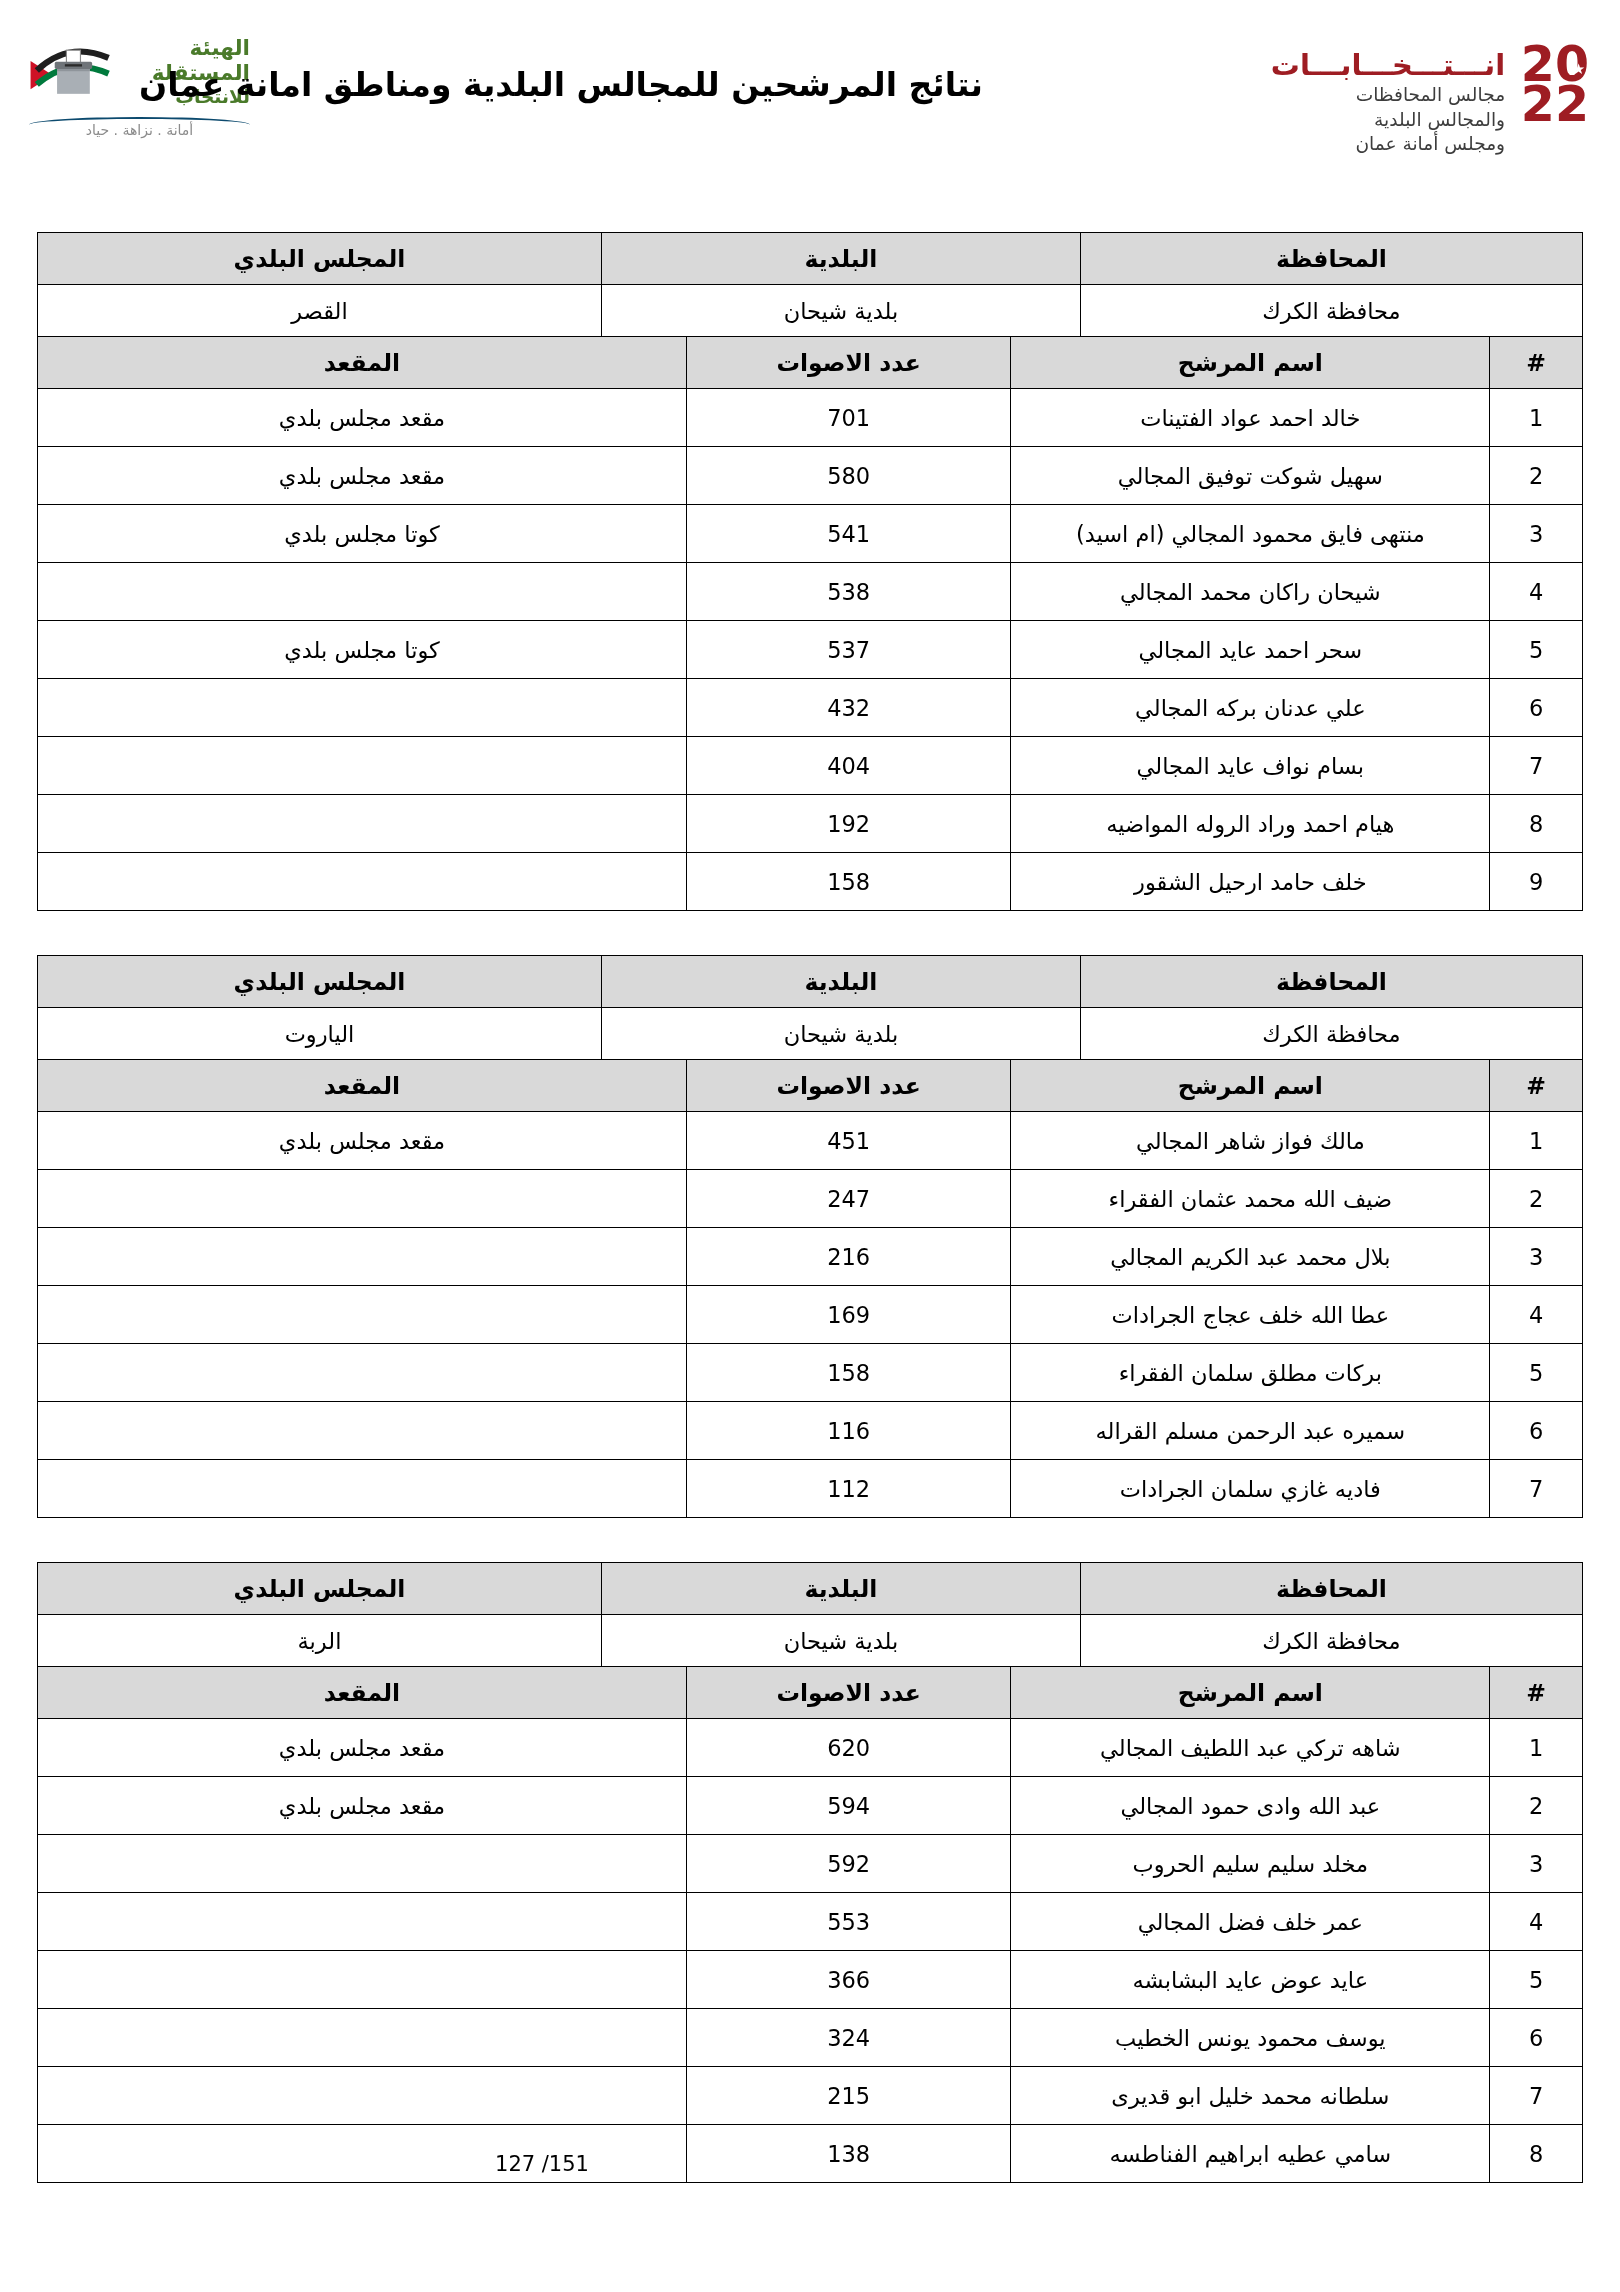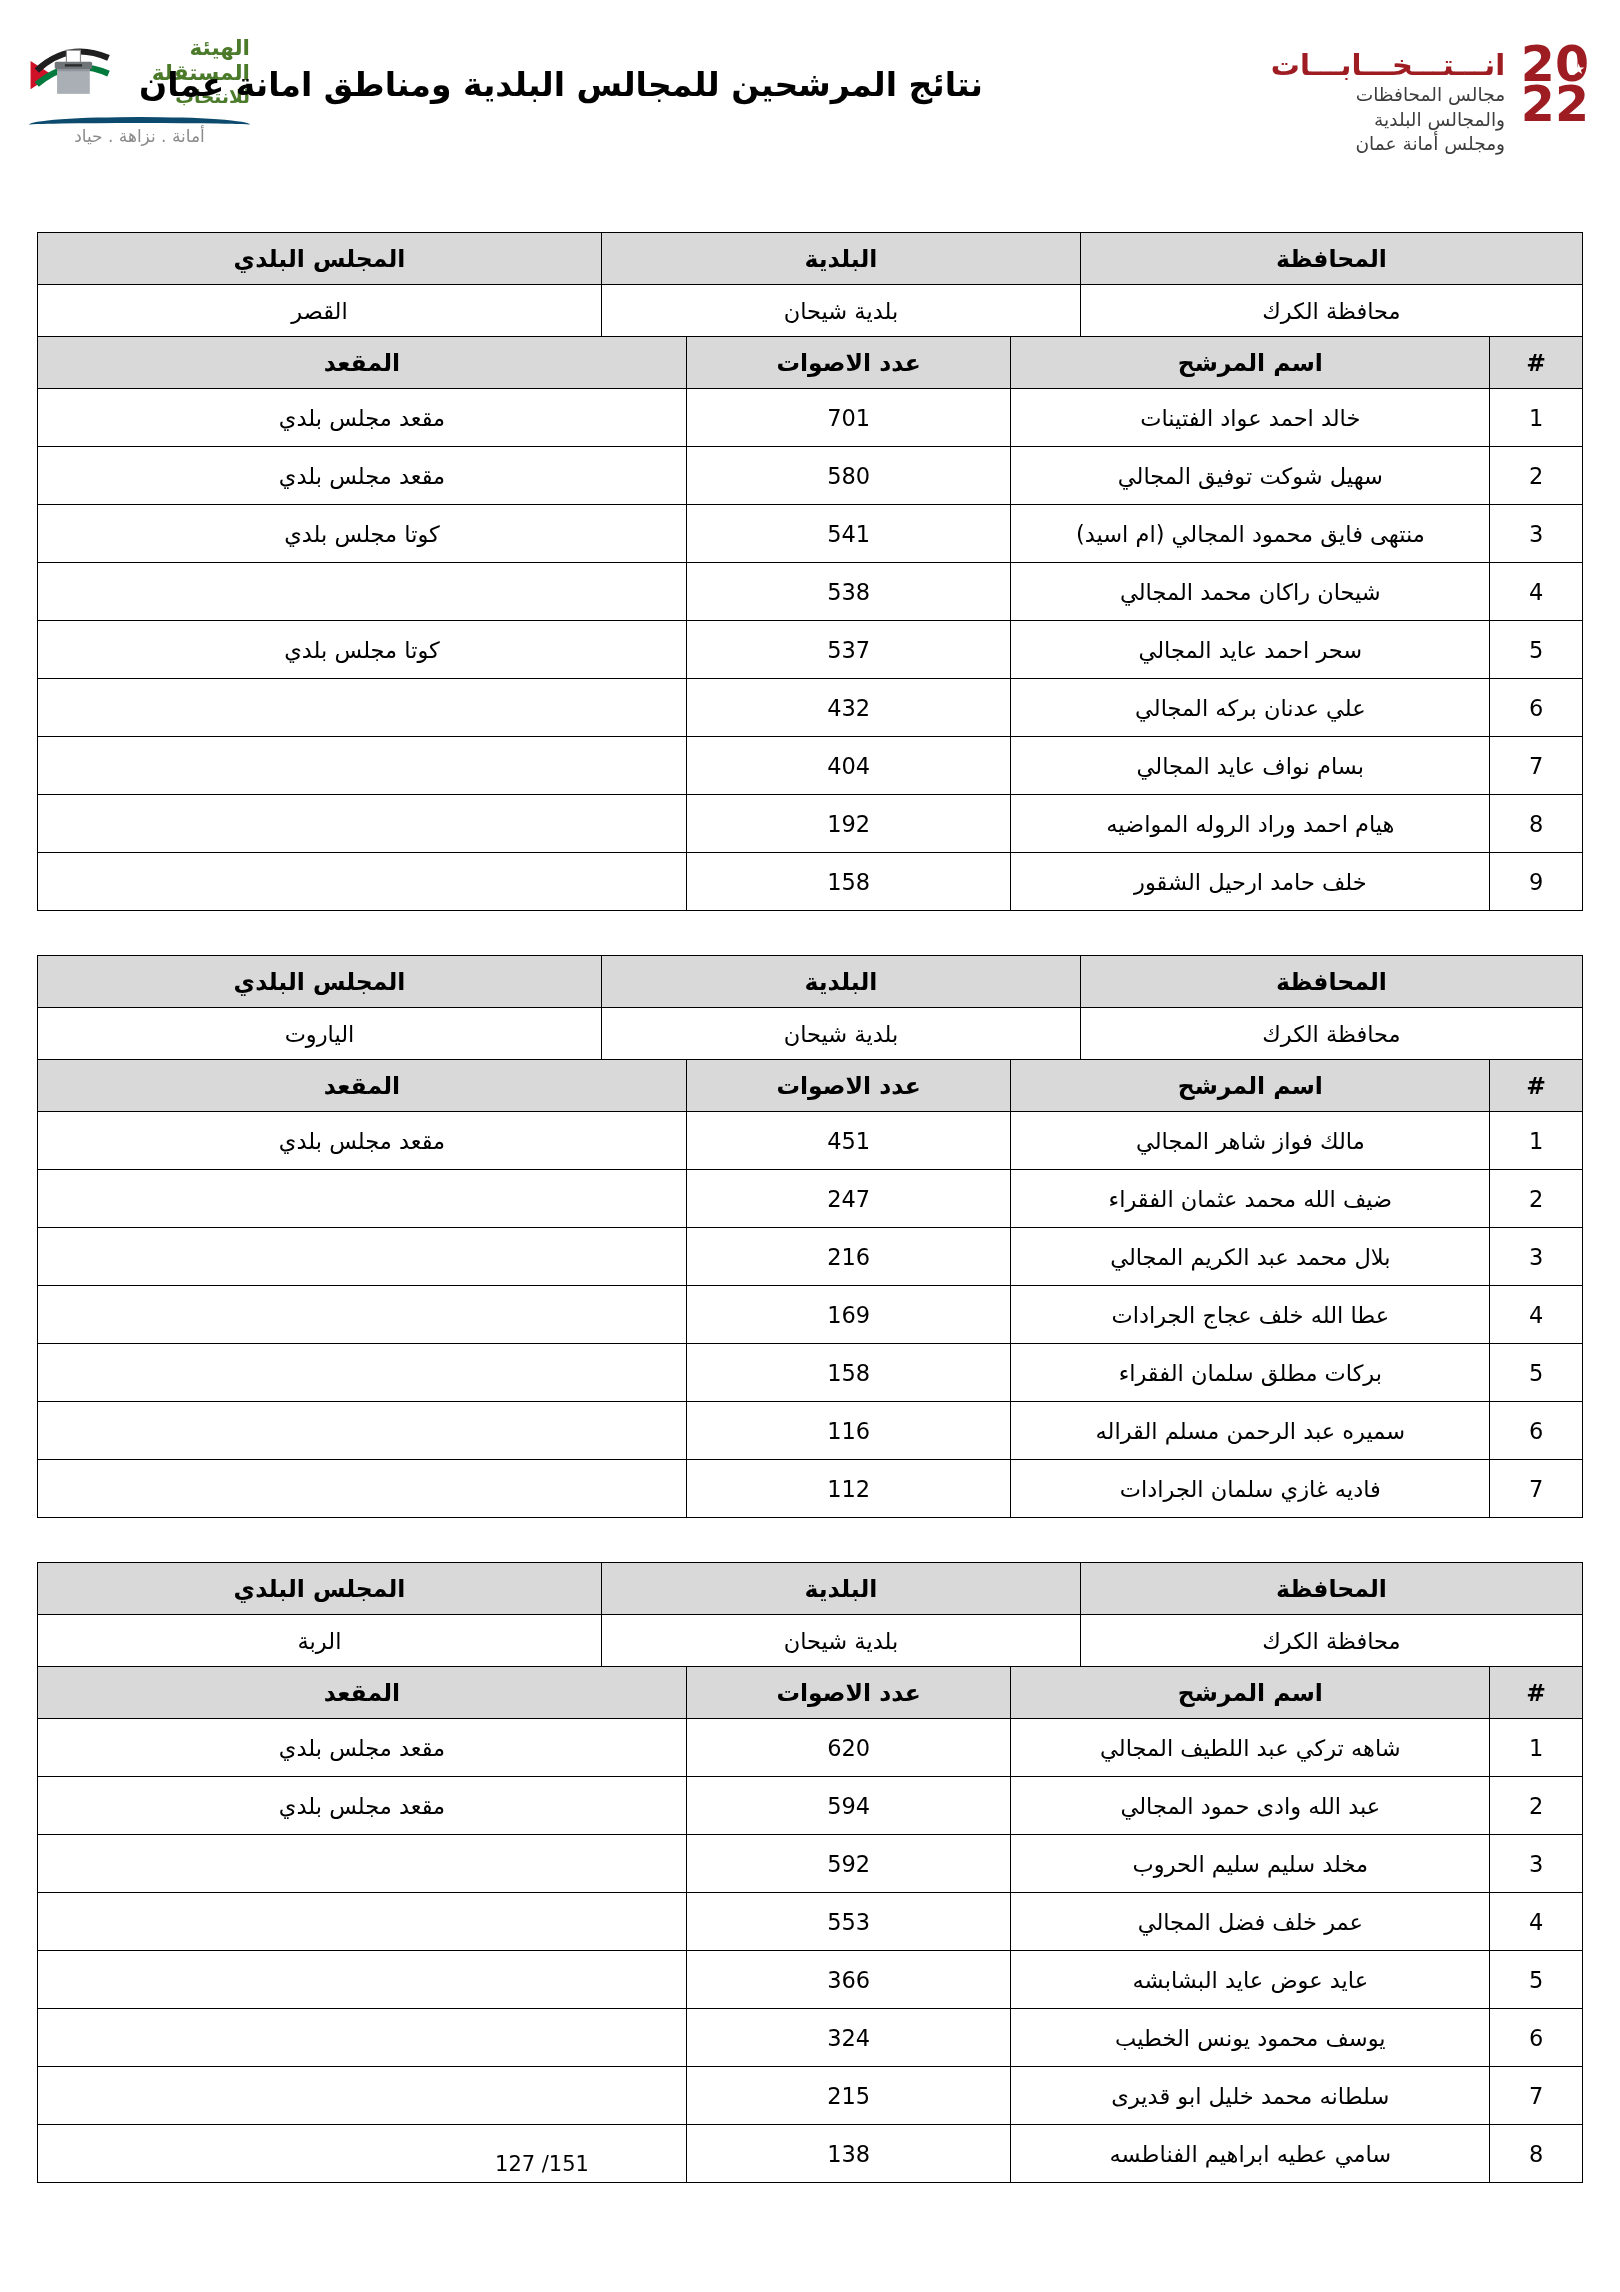--- a/index.html
+++ b/index.html
@@ -7,21 +7,21 @@
   .page { width: 1620px; height: 2293px; position: relative; background: #fff; margin: 0 auto; overflow: hidden; }
 
   
   .header { position: relative; height: 232px; }
 
   .iec-logo { position: absolute; left: 29px; top: 33px; width: 221px; }
   .iec-top { display: flex; align-items: center; gap: 7.8px; }
   .iec-name { text-align: right; direction: rtl; color: var(--iec-green, #4a7a2a); font-weight: bold; line-height: 1.15; }
   .iec-name .l1 { font-size: 21.6px; }
   .iec-name .l2 { font-size: 18.6px; }
-  .iec-tagline { margin-top: 5.9px; text-align: center; font-size: 17px; color: #8b8b8b; letter-spacing: 1px; direction: rtl; border-top: 6px solid #0c4a6e; border-radius: 50%/7.8px; padding-top: 2.9px; }
+  .iec-tagline { margin-top: 5.9px; text-align: center; font-size: 14px; color: #8b8b8b; letter-spacing: 1px; direction: rtl; border-top: 2px solid #0c4a6e; border-radius: 50%/7.8px; padding-top: 2.9px; }
 
   .title { position: absolute; top: 65px; left: 561px; transform: translateX(-50%); font-size: 33px; font-weight: bold; white-space: nowrap; direction: rtl; }
 
   .elections-logo { position: absolute; top: 45px; right: 31px; display: flex; align-items: flex-start; gap: 15.7px; direction: ltr; }
   .el-text { text-align: right; direction: rtl; padding-top: 2px; }
   .el-line1 { color: var(--accent, #9e1d23); font-weight: bold; font-size: 29px; letter-spacing: 1px; line-height: 1.25; }
   .el-line { color: #3d3d3d; font-weight: normal; font-size: 18.6px; line-height: 1.32; }
   .year-block { color: var(--accent, #9e1d23); font-weight: bold; font-size: 49px; line-height: 0.82; text-align: left; direction: ltr; font-family: "DejaVu Sans", sans-serif; }
   .year-top, .year-bottom { display: block; position: relative; }
   .year-star { position: absolute; color: #ffffff; font-size: 14.7px; top: 16.7px; right: 3.9px; line-height: 1; }

